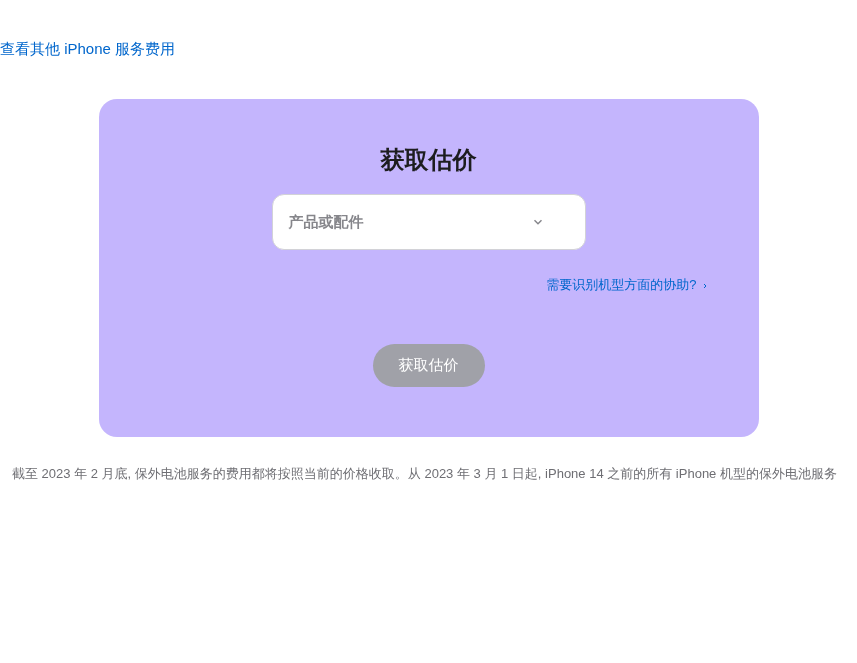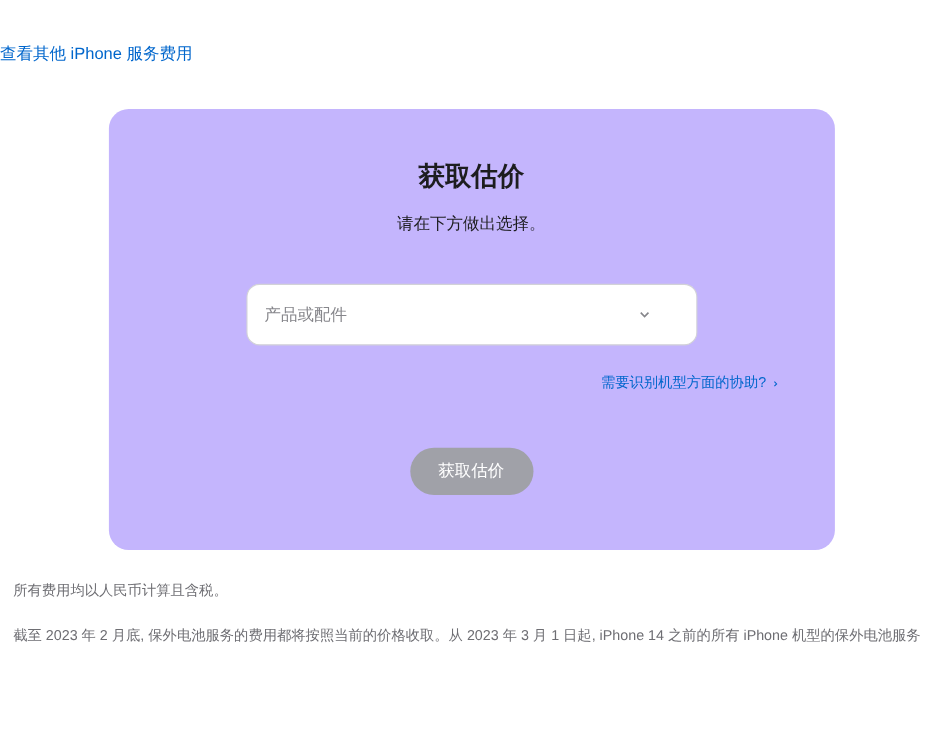--- a/index.html
+++ b/index.html
@@ -41,22 +41,23 @@
       color: #1d1d1f;
       margin-bottom: 18px;
     }
     .card-subtitle {
       font-size: 15px;
       color: #1d1d1f;
       margin-bottom: 45px;
     }
     .select-wrapper {
       position: relative;
-      width: 410px;
+      width: 314px;
       margin: 0 auto 25px auto;
+      font-weight: bold;
     }
     .select-input {
       width: 100%;
       height: 56px;
       background: #ffffff;
       border: 1px solid #d2d2d7;
       border-radius: 12px;
       padding: 0 40px 0 16px;
       font-size: 15px;
       color: #86868b;
@@ -115,21 +116,20 @@
 </head>
 <body>
 
 <div class="container">
   <div class="top-link">
     <a href="#">查看其他 iPhone 服务费用</a>
   </div>
 
   <div class="card">
     <h2 class="card-title">获取估价</h2>
-    <p class="card-subtitle">请在下方做出选择。</p>
 
     <div class="select-wrapper">
       <div class="select-input">
         <span>产品或配件</span>
         <span class="chevron">
           <svg viewBox="0 0 24 24" fill="none" stroke="currentColor" stroke-width="2.5">
             <polyline points="6 9 12 15 18 9"></polyline>
           </svg>
         </span>
       </div>
@@ -144,18 +144,17 @@
             <polyline points="9 18 15 12 9 6"></polyline>
           </svg>
         </span>
       </a>
     </div>
 
     <button class="submit-button">获取估价</button>
   </div>
 
   <div class="footer-text">
-    <p>所有费用均以人民币计算且含税。</p>
     <p>
       <span>截至 2023 年 2 月底, 保外电池服务的费用都将按照当前的价格收取。从 2023 年 3 月 1 日起, iPhone 14 之前的所有 iPhone 机型的保外电池服务</span>
     </p>
   </div>
 </div>
 
 </body></html>

